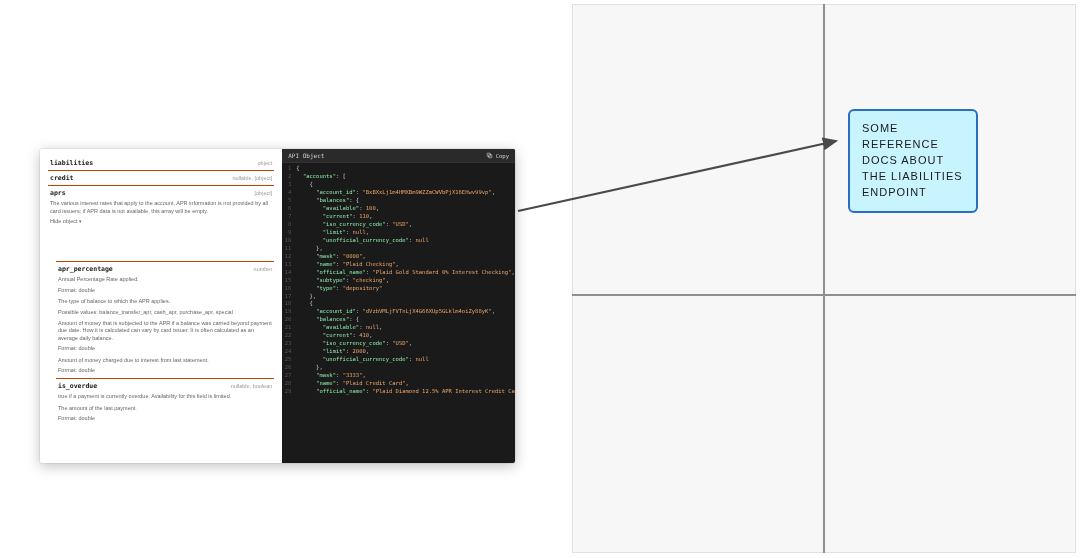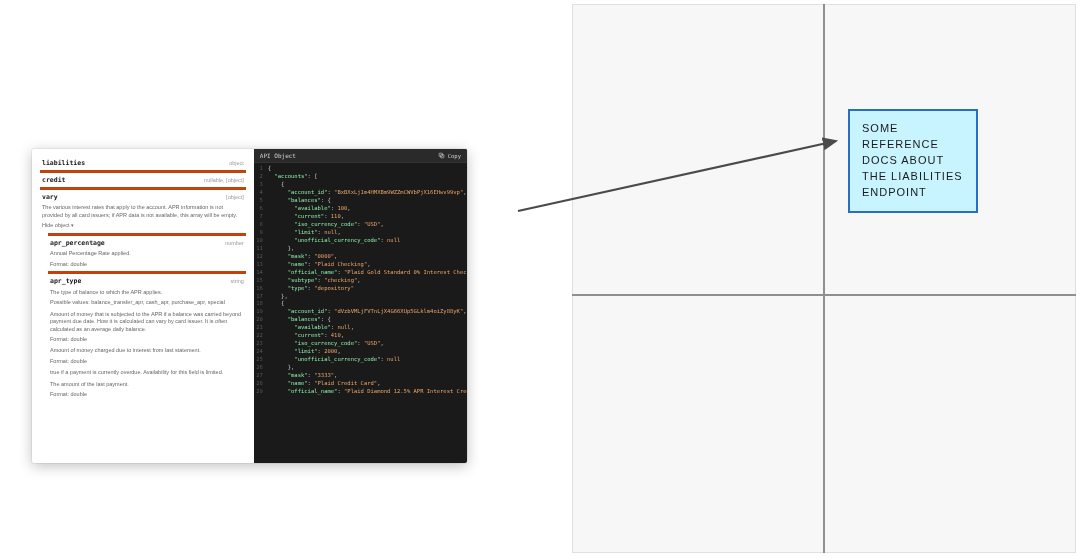--- a/index.html
+++ b/index.html
@@ -40,21 +40,21 @@
 
   
   .note {
     position: absolute;
     left: 848px;
     top: 109px;
     width: 130px;
     padding: 10px 12px;
     background: #c7f4ff;
     border: 2px solid #2a6fbf;
-    border-radius: 0;
+    border-radius: 6px;
     font-family: Verdana, Geneva, sans-serif;
     font-size: 11px;
     letter-spacing: 1px;
     line-height: 1.45;
     color: #1a1a1a;
     text-transform: uppercase;
   }
 
   
   .arrow-svg {
@@ -62,23 +62,23 @@
     left: 0;
     top: 0;
     width: 1080px;
     height: 558px;
     pointer-events: none;
   }
 
   
   .card {
     position: absolute;
-    left: 32px;
+    left: 40px;
     top: 149px;
-    width: 435px;
+    width: 475px;
     height: 314px;
     background: #fff;
     box-shadow: 0 3px 14px rgba(0,0,0,0.25), 0 0 0 1px rgba(0,0,0,0.05);
     border-radius: 2px;
     display: flex;
     overflow: hidden;
   }
   .left-pane {
     width: 51%;
     padding: 4px 8px 8px 8px;
@@ -95,21 +95,21 @@
     flex-direction: column;
     font-family: "SFMono-Regular", Menlo, Consolas, monospace;
     font-size: 5.5px;
   }
 
   
   .field-row {
     display: flex;
     justify-content: space-between;
     align-items: baseline;
-    border-top: 3px solid #c2410c;
+    border-top: 1px solid #c2410c;
     padding: 3px 2px 2px 2px;
   }
   .field-row.first { border-top: none; padding-top: 6px; }
   .field-name {
     font-family: Menlo, Consolas, monospace;
     font-size: 6.5px;
     font-weight: 600;
     color: #1a1a1a;
   }
   .field-type {
@@ -125,21 +125,21 @@
     font-size: 5.5px;
     color: #666;
     padding: 0 2px 3px 2px;
   }
   .hide-link {
     font-size: 5.5px;
     color: #666;
     cursor: pointer;
   }
   .hide-link::after { content: " ▾"; font-size: 5px; }
-  .indent1 { margin-left: 8px; }
+  .indent1 { margin-left: 8px; margin-top: 32px; }
 
   
   .code-header {
     display: flex;
     justify-content: space-between;
     align-items: center;
     background: #2a2a2a;
     padding: 3px 6px;
     font-size: 6px;
     color: #d0d0d0;
@@ -209,47 +209,47 @@
         <span class="field-name">liabilities</span>
         <span class="field-type">object</span>
       </div>
 
       <div class="field-row">
         <span class="field-name">credit</span>
         <span class="field-type">nullable, [object]</span>
       </div>
 
       <div class="field-row">
-        <span class="field-name">vary</span>
+        <span class="field-name">aprs</span>
         <span class="field-type">[object]</span>
       </div>
       <div class="field-desc">The various interest rates that apply to the account. APR information is not provided by all card issuers; if APR data is not available, this array will be empty.</div>
       <div class="field-extra hide-link">Hide object</div>
 
       <div class="indent1">
         <div class="field-row">
           <span class="field-name">apr_percentage</span>
           <span class="field-type">number</span>
         </div>
         <div class="field-desc">Annual Percentage Rate applied.</div>
         <div class="field-extra">Format: double</div>
 
-        <div class="field-row">
-          <span class="field-name">apr_type</span>
-          <span class="field-type">string</span>
-        </div>
         <div class="field-desc">The type of balance to which the APR applies.</div>
         <div class="field-extra">Possible values: balance_transfer_apr, cash_apr, purchase_apr, special</div>
 
         <div class="field-desc">Amount of money that is subjected to the APR if a balance was carried beyond payment due date. How it is calculated can vary by card issuer. It is often calculated as an average daily balance.</div>
         <div class="field-extra">Format: double</div>
 
         <div class="field-desc">Amount of money charged due to interest from last statement.</div>
         <div class="field-extra">Format: double</div>
 
+        <div class="field-row">
+          <span class="field-name">is_overdue</span>
+          <span class="field-type">nullable, boolean</span>
+        </div>
         <div class="field-desc">true if a payment is currently overdue. Availability for this field is limited.</div>
 
         <div class="field-desc">The amount of the last payment.</div>
         <div class="field-extra">Format: double</div>
       </div>
 
     </div>
 
     <div class="right-pane">
       <div class="code-header">

